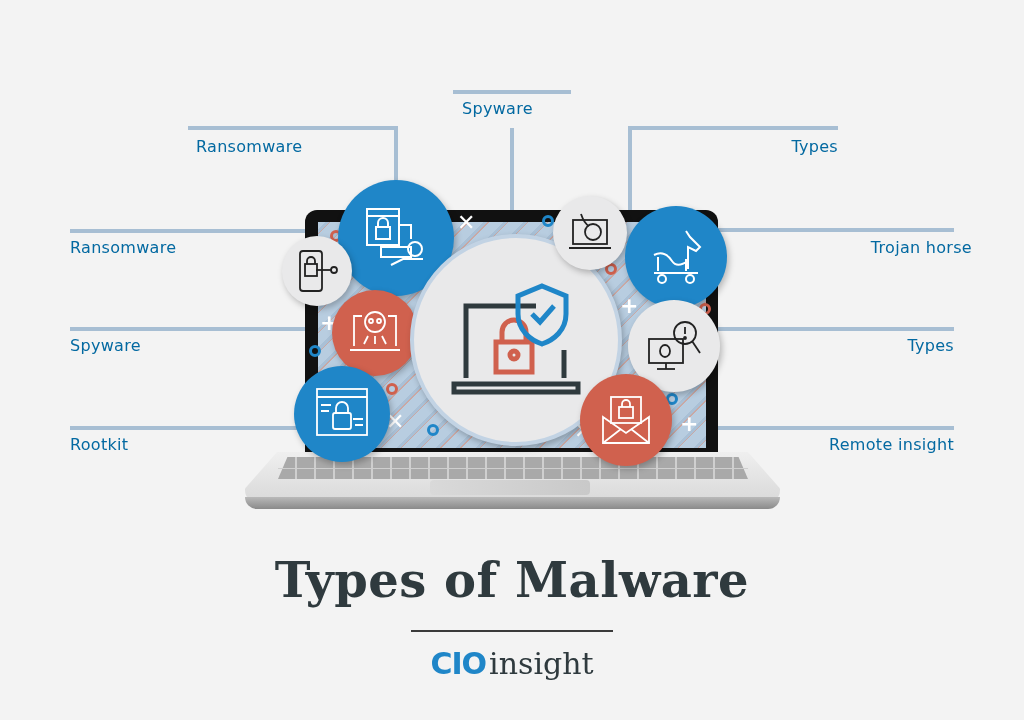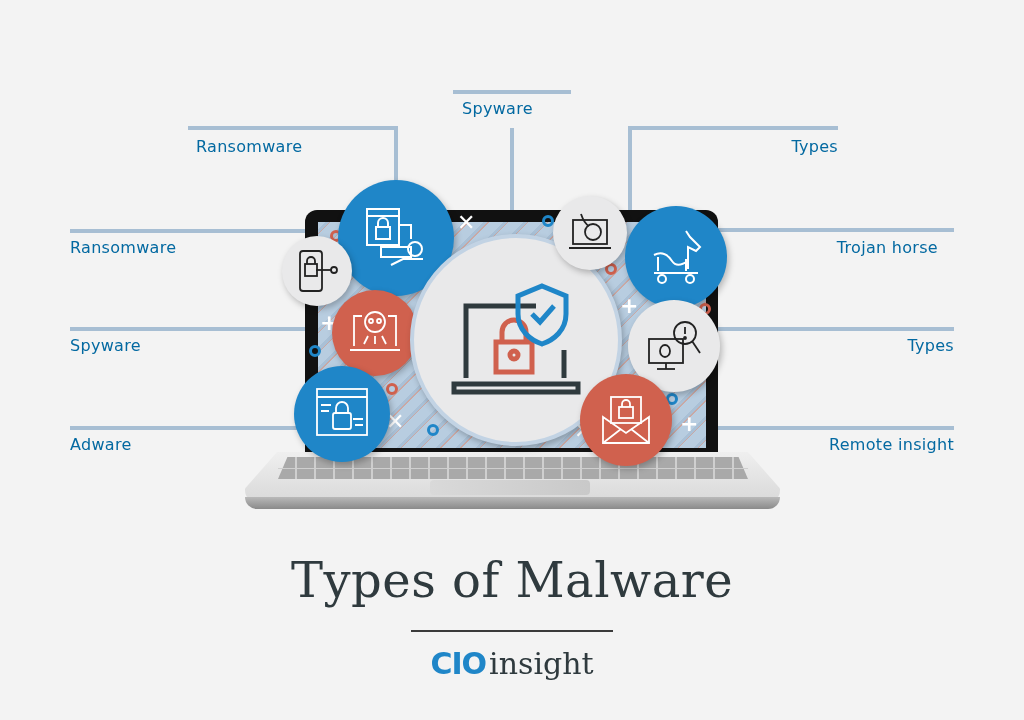--- a/index.html
+++ b/index.html
@@ -17,21 +17,21 @@
     background:repeating-linear-gradient(90deg,#a9a9a9 0 17px,#cfcfcf 17px 19px);
     clip-path:polygon(2% 0,98% 0,100% 100%,0 100%);}
   .keys2{position:absolute;left:278px;top:468px;width:470px;height:1px;background:#cfcfcf;}
   .trackpad{position:absolute;left:430px;top:480px;width:160px;height:15px;background:linear-gradient(90deg,#d9d9d9,#c9c9c9);border-radius:4px;}
   .circle{position:absolute;border-radius:50%;box-shadow:2px 3px 6px rgba(0,0,0,0.25);display:flex;align-items:center;justify-content:center;}
   .blue{background:#1f86c8;}
   .red{background:#d0614e;}
   .grey{background:#e9e9ea;}
   .ring{position:absolute;border-radius:50%;width:6px;height:6px;border:3px solid;}
   .mark{position:absolute;color:#fff;font-size:22px;font-weight:bold;line-height:1;}
-  .title{position:absolute;left:0;width:1024px;top:552px;text-align:center;font-family:"DejaVu Serif","Liberation Serif",serif;font-size:48px;font-weight:normal;color:#2f3a3e;letter-spacing:0.5px;}
+  .title{position:absolute;left:0;width:1024px;top:552px;text-align:center;font-family:"DejaVu Serif","Liberation Serif",serif;font-size:48px;font-weight:bold;color:#2f3a3e;letter-spacing:0.5px;}
   .title-rule{position:absolute;left:411px;top:630px;width:202px;height:1.5px;background:#3a3a3a;}
   .brand{position:absolute;left:0;width:1024px;top:646px;text-align:center;font-size:30px;}
   .brand .cio{font-family:"DejaVu Sans",sans-serif;font-weight:bold;color:#1f86c8;letter-spacing:-1px;}
   .brand .ins{font-family:"DejaVu Serif","Liberation Serif",serif;color:#2f3a3e;margin-left:3px;}
 </style>
 </head>
 <body>
 
 <div class="line" style="left:188px;top:126px;width:210px;height:4px;"></div>
 <div class="line" style="left:394px;top:126px;width:4px;height:70px;"></div>
@@ -42,24 +42,24 @@
 <div class="line" style="left:510px;top:128px;width:4px;height:82px;"></div>
 <div class="line" style="left:628px;top:126px;width:210px;height:4px;"></div>
 <div class="line" style="left:628px;top:126px;width:4px;height:90px;"></div>
 <div class="line" style="left:718px;top:228px;width:236px;height:4px;"></div>
 <div class="line" style="left:718px;top:327px;width:236px;height:4px;"></div>
 <div class="line" style="left:716px;top:426px;width:238px;height:4px;"></div>
 
 <div class="label" style="left:196px;top:137px;">Ransomware</div>
 <div class="label" style="left:70px;top:238px;">Ransomware</div>
 <div class="label" style="left:70px;top:336px;">Spyware</div>
-<div class="label" style="left:70px;top:435px;">Adware</div>
+<div class="label" style="left:70px;top:435px;">Rootkit</div>
 <div class="label" style="left:462px;top:99px;">Spyware</div>
 <div class="label right" style="right:186px;top:137px;">Types</div>
-<div class="label right" style="right:86px;top:238px;">Trojan horse</div>
+<div class="label right" style="right:52px;top:238px;">Trojan horse</div>
 <div class="label right" style="right:70px;top:336px;">Types</div>
 <div class="label right" style="right:70px;top:435px;">Remote insight</div>
 
 <div class="bezel"></div>
 <div class="screen"></div>
 <div class="base"></div>
 <div class="keys"></div>
 <div class="keys2"></div>
 <div class="trackpad"></div>
 <div class="base-edge"></div>

